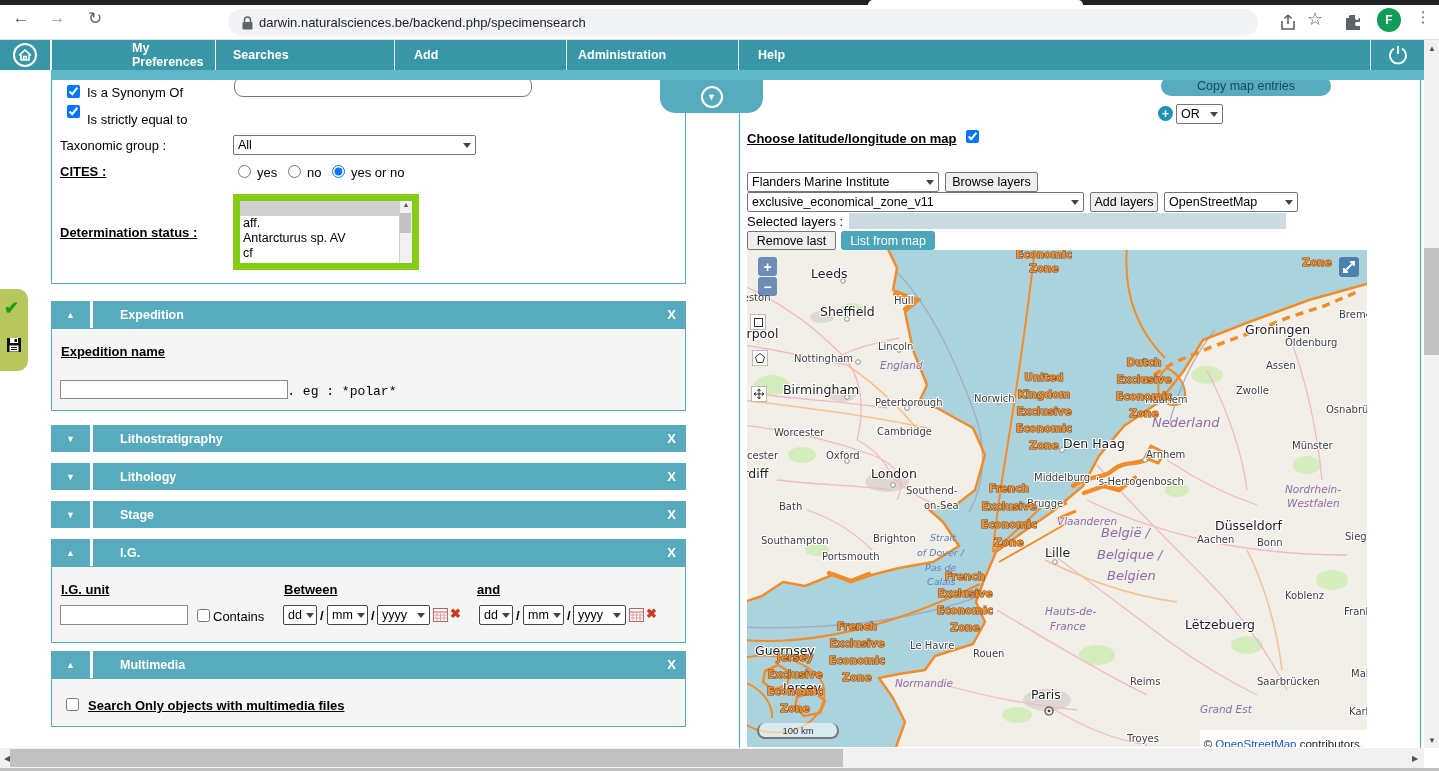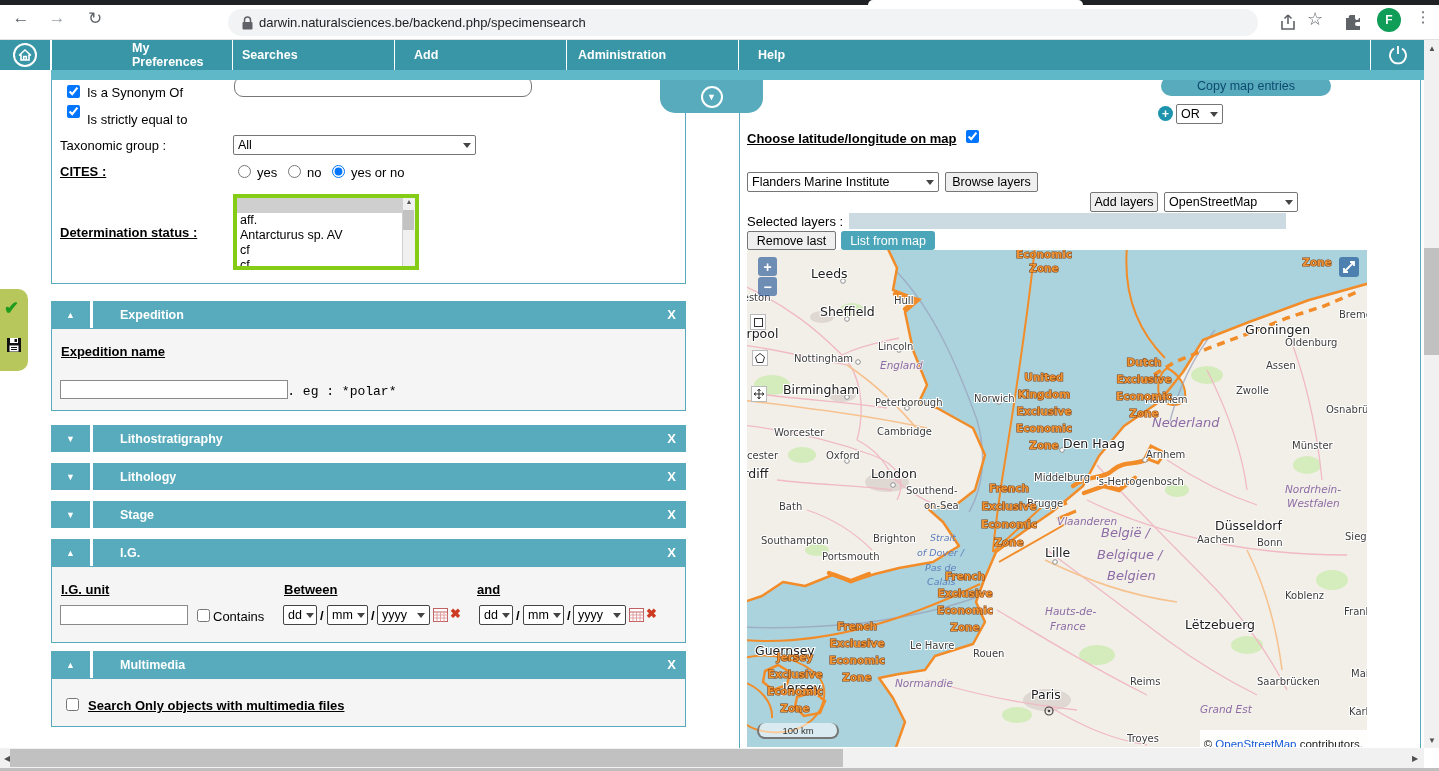--- a/index.html
+++ b/index.html
@@ -41,21 +41,21 @@
   
   .sec-arrow { position:absolute; left:51px; width:39px; height:27px; background:#57abbc; color:#fff; font-size:9px; display:flex; align-items:center; justify-content:center; cursor:pointer; }
   .sec-bar { position:absolute; left:93px; width:593px; height:27px; background:#57abbc; color:#fff; font-weight:bold; font-size:12.5px; display:flex; align-items:center; padding-left:27px; }
   .sec-x { position:absolute; right:10px; top:0; height:27px; display:flex; align-items:center; font-weight:bold; font-size:13px; cursor:pointer; }
   .sec-body { position:absolute; left:51px; width:635px; background:#f5f5f5; border:1px solid #58a9bb; }
 
   #green-side { left:0; top:289px; width:28px; height:82px; background:#b8c75b; border-radius:0 10px 10px 0; z-index:7; }
   #check-ic { position:absolute; left:4px; top:8px; color:#1f9c1f; font-size:18px; font-weight:bold; }
 
   
-  #det-list { position:absolute; left:233px; top:194px; width:186px; height:76px; border:4px solid #84cc16; background:#fff; overflow:hidden; }
+  #det-list { position:absolute; left:233px; top:194px; width:186px; height:76px; border:7px solid #84cc16; background:#fff; overflow:hidden; }
   .lb-item { height:15px; font-size:12.5px; padding-left:3px; white-space:nowrap; }
   .lb-sel { background:#cfcfcf; }
   #det-scroll { position:absolute; right:0; top:0; width:13px; height:74px; background:#f0f0f0; border-left:1px solid #d0d0d0; font-size:7px; color:#555; text-align:center; }
   #det-thumb { position:absolute; right:1px; top:12px; width:11px; height:20px; background:#c2c2c2; }
 
   
   #map { left:747px; top:250px; width:620px; height:497px; overflow:hidden; background:#f2efe9; }
   .map-ctl { position:absolute; background:rgba(0,60,136,0.55); color:#fff; border-radius:3px; font-weight:bold; display:flex; align-items:center; justify-content:center; cursor:pointer; }
   .draw-ctl { position:absolute; width:16px; height:16px; background:#fff; border:1px solid #bbb; display:flex; align-items:center; justify-content:center; cursor:pointer; }
   #scalebar { position:absolute; left:10px; bottom:8px; width:82px; height:16px; background:rgba(255,255,255,0.55); border:2px solid #777; border-top:none; display:flex; align-items:center; justify-content:center; font-size:9.5px; color:#333; border-radius:8px; }
@@ -113,21 +113,21 @@
   <div class="abs" id="navbar">
     <div id="homecell">
       <svg width="26" height="26" viewBox="0 0 26 26">
           <circle cx="13" cy="13" r="11" fill="none" stroke="#fff" stroke-width="2"></circle>
           <path d="M7 13.5 L13 8 L19 13.5 M9 12.5 V18 h8 v-5.5 M11.7 18 v-3.5 h2.6 V18" fill="none" stroke="#fff" stroke-width="1.6"></path>
         </svg>
     </div>
     <div class="nav-item" style="left:51px;width:171px;padding-left:80px;">
         <span>My Preferences</span>
       </div>
-    <div class="nav-item" style="left:232px;width:172px;padding-left:9px;">
+    <div class="nav-item" style="left:215px;width:172px;padding-left:17px;">
         <span>Searches</span>
       </div>
     <div class="nav-item" style="left:394px;width:172px;padding-left:19px;">
         <span>Add</span>
       </div>
     <div class="nav-item" style="left:566px;width:172px;padding-left:11px;">
         <span>Administration</span>
       </div>
     <div class="nav-item" style="left:738px;width:632px;padding-left:19px;">
         <span>Help</span>
@@ -299,20 +299,24 @@
       <i class="caret"></i>
     </div>
   <span class="lbl b" style="left:747px;top:131px;">Choose latitude/longitude on map</span>
   <input type="checkbox" class="abs" style="left: 966px; top: 130px;" checked="">
 
   <div class="sel" style="left:747px;top:172px;width:192px;height:20px;">
       <span>Flanders Marine Institute</span>
       <i class="caret"></i>
     </div>
   <div class="gbtn" style="left:945px;top:172px;width:93px;height:20px;">Browse layers</div>
+  <div class="sel" style="left:747px;top:192px;width:337px;height:20px;">
+      <span>exclusive_economical_zone_v11</span>
+      <i class="caret"></i>
+    </div>
   <div class="gbtn" style="left:1090px;top:192px;width:68px;height:20px;">Add layers</div>
   <div class="sel" style="left:1164px;top:192px;width:134px;height:20px;">
       <span>OpenStreetMap</span>
       <i class="caret"></i>
     </div>
   <span class="lbl" style="left:747px;top:214px;">Selected layers :</span>
   <div class="abs" style="left:849px;top:213px;width:437px;height:16px;background:#ccdbe2;"></div>
   <div class="gbtn" style="left:747px;top:231px;width:89px;height:19px;">Remove last</div>
   <div class="abs" style="left:841px;top:231px;width:94px;height:19px;background:#4aa6b8;border-radius:3px;color:#fff;font-size:12.5px;display:flex;align-items:center;justify-content:center;cursor:pointer;">List from map</div>
 

